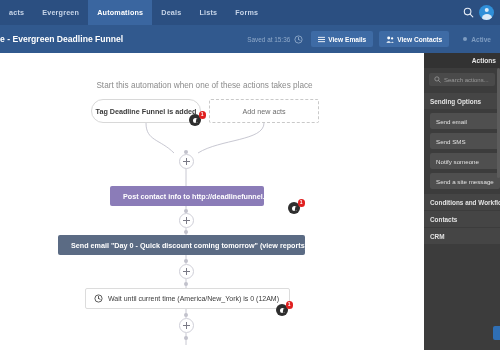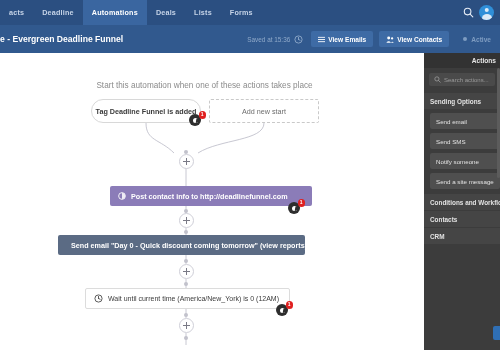--- a/index.html
+++ b/index.html
@@ -93,21 +93,21 @@
     justify-content: center;
     font-size: 7.2px; font-weight: bold; color: #3b3b3b;
   }
   .addstart-node {
     left: 209px; top: 46px; width: 110px; height: 24px;
     background: #ffffff; border: 1px dashed #c9c9c9; border-radius: 2px;
     justify-content: center;
     font-size: 7.2px; color: #6d6d6d;
   }
   .webhook-node {
-    left: 110px; top: 133px; width: 202px; height: 20px;
+    left: 110px; top: 133px; width: 154px; height: 20px;
     background: #8b7cb8; border-radius: 2px;
     padding-left: 8px; gap: 5px;
     font-size: 7.2px; font-weight: bold; color: #ffffff;
   }
   .email-node {
     left: 58px; top: 182px; width: 247px; height: 20px;
     background: #5b6b84; border-radius: 2px;
     padding-left: 8px; gap: 5px;
     font-size: 7.2px; font-weight: bold; color: #ffffff;
   }
@@ -203,21 +203,21 @@
     background: #ffffff;
   }
 </style>
 </head>
 <body>
 
 <div id="app">
 
   <div class="topnav">
     <div class="nav-item">acts</div>
-    <div class="nav-item">Deadline</div>
+    <div class="nav-item">Evergreen</div>
     <div class="nav-item active">Automations</div>
     <div class="nav-item">Deals</div>
     <div class="nav-item">Lists</div>
     <div class="nav-item">Forms</div>
     <div class="nav-spacer"></div>
     <div class="nav-icon-btn">
       <svg width="11" height="11" viewBox="0 0 11 11">
         <circle cx="4.6" cy="4.6" r="3.3" fill="none" stroke="#e8eef7" stroke-width="1.1"></circle>
         <line x1="7.1" y1="7.1" x2="9.8" y2="9.8" stroke="#e8eef7" stroke-width="1.1" stroke-linecap="round"></line>
       </svg>
@@ -280,21 +280,21 @@
       <line x1="186" y1="280" x2="186" y2="292" stroke="#c8c8d2" stroke-width="1"></line>
     </svg>
 
     <div class="start-label">Start this automation when one of these actions takes place</div>
 
     <div class="node start-node">
       <span>Tag Deadline Funnel is added</span>
     </div>
 
     <div class="node addstart-node">
-      <span>Add new start</span>
+      <span>Add new acts</span>
     </div>
 
     <div class="cursor-marker" style="left:189px; top:58px;">
       <div class="ring"></div>
       <div class="arrow"></div>
       <div class="badge">1</div>
     </div>
 
     <div class="dot" style="left:184px; top:97px;"></div>
     <div class="plus-btn" style="left:178.5px; top:101px;"></div>

